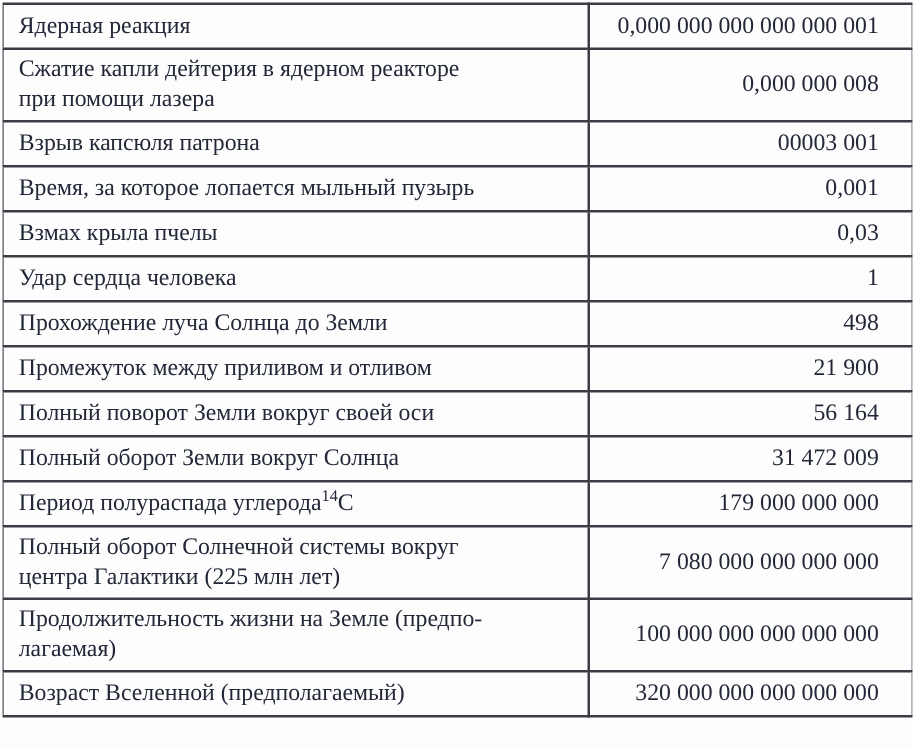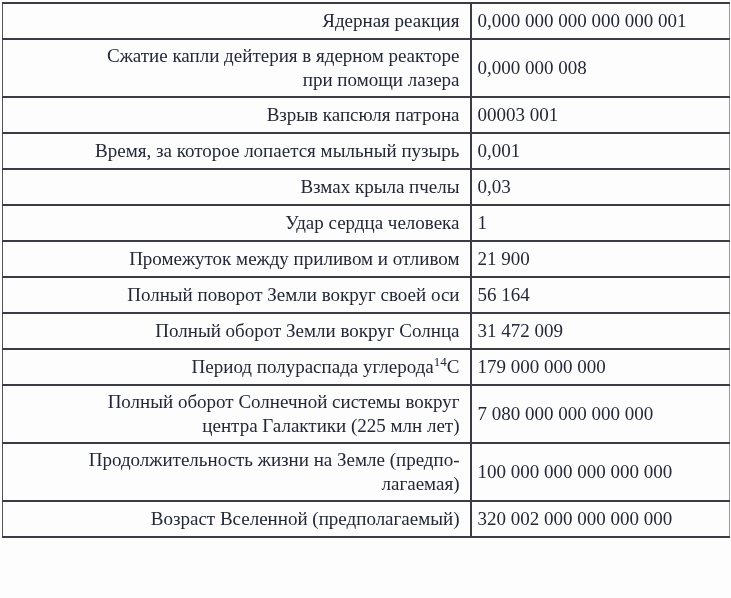--- a/index.html
+++ b/index.html
@@ -35,27 +35,28 @@
     vertical-align: middle;
     padding-top: 4px;
     padding-bottom: 4px;
     box-sizing: border-box;
   }
   td.label-cell {
     border-left: 1px solid #55555e;
     border-right: 2px solid #3c3c44;
     padding-left: 12px;
     padding-right: 10px;
-    text-align: right;
+    text-align: left;
     white-space: pre-line;
   }
   td.value-cell {
     border-right: 1px solid #9a9aa4;
     padding-right: 26px;
     padding-left: 6px;
+    text-align: right;
     white-space: nowrap;
   }
   td.label-cell sup {
     font-size: 13px;
     line-height: 0;
   }
 </style>
 </head>
 <body>
 
@@ -85,20 +86,24 @@
         </tr>
         <tr>
           <td class="label-cell"><span>Взмах крыла пчелы</span></td>
           <td class="value-cell">0,03</td>
         </tr>
         <tr>
           <td class="label-cell"><span>Удар сердца человека</span></td>
           <td class="value-cell">1</td>
         </tr>
         <tr>
+          <td class="label-cell"><span>Прохождение луча Солнца до Земли</span></td>
+          <td class="value-cell">498</td>
+        </tr>
+        <tr>
           <td class="label-cell"><span>Промежуток между приливом и отливом</span></td>
           <td class="value-cell">21 900</td>
         </tr>
         <tr>
           <td class="label-cell"><span>Полный поворот Земли вокруг своей оси</span></td>
           <td class="value-cell">56 164</td>
         </tr>
         <tr>
           <td class="label-cell"><span>Полный оборот Земли вокруг Солнца</span></td>
           <td class="value-cell">31 472 009</td>
@@ -112,17 +117,17 @@
 центра Галактики (225 млн лет)</span></td>
           <td class="value-cell">7 080 000 000 000 000</td>
         </tr>
         <tr>
           <td class="label-cell"><span>Продолжительность жизни на Земле (предпо-
 лагаемая)</span></td>
           <td class="value-cell">100 000 000 000 000 000</td>
         </tr>
         <tr>
           <td class="label-cell"><span>Возраст Вселенной (предполагаемый)</span></td>
-          <td class="value-cell">320 002 000 000 000 000</td>
+          <td class="value-cell">320 000 000 000 000 000</td>
         </tr>
       </tbody>
   </table>
 </div>
 
 </body></html>

